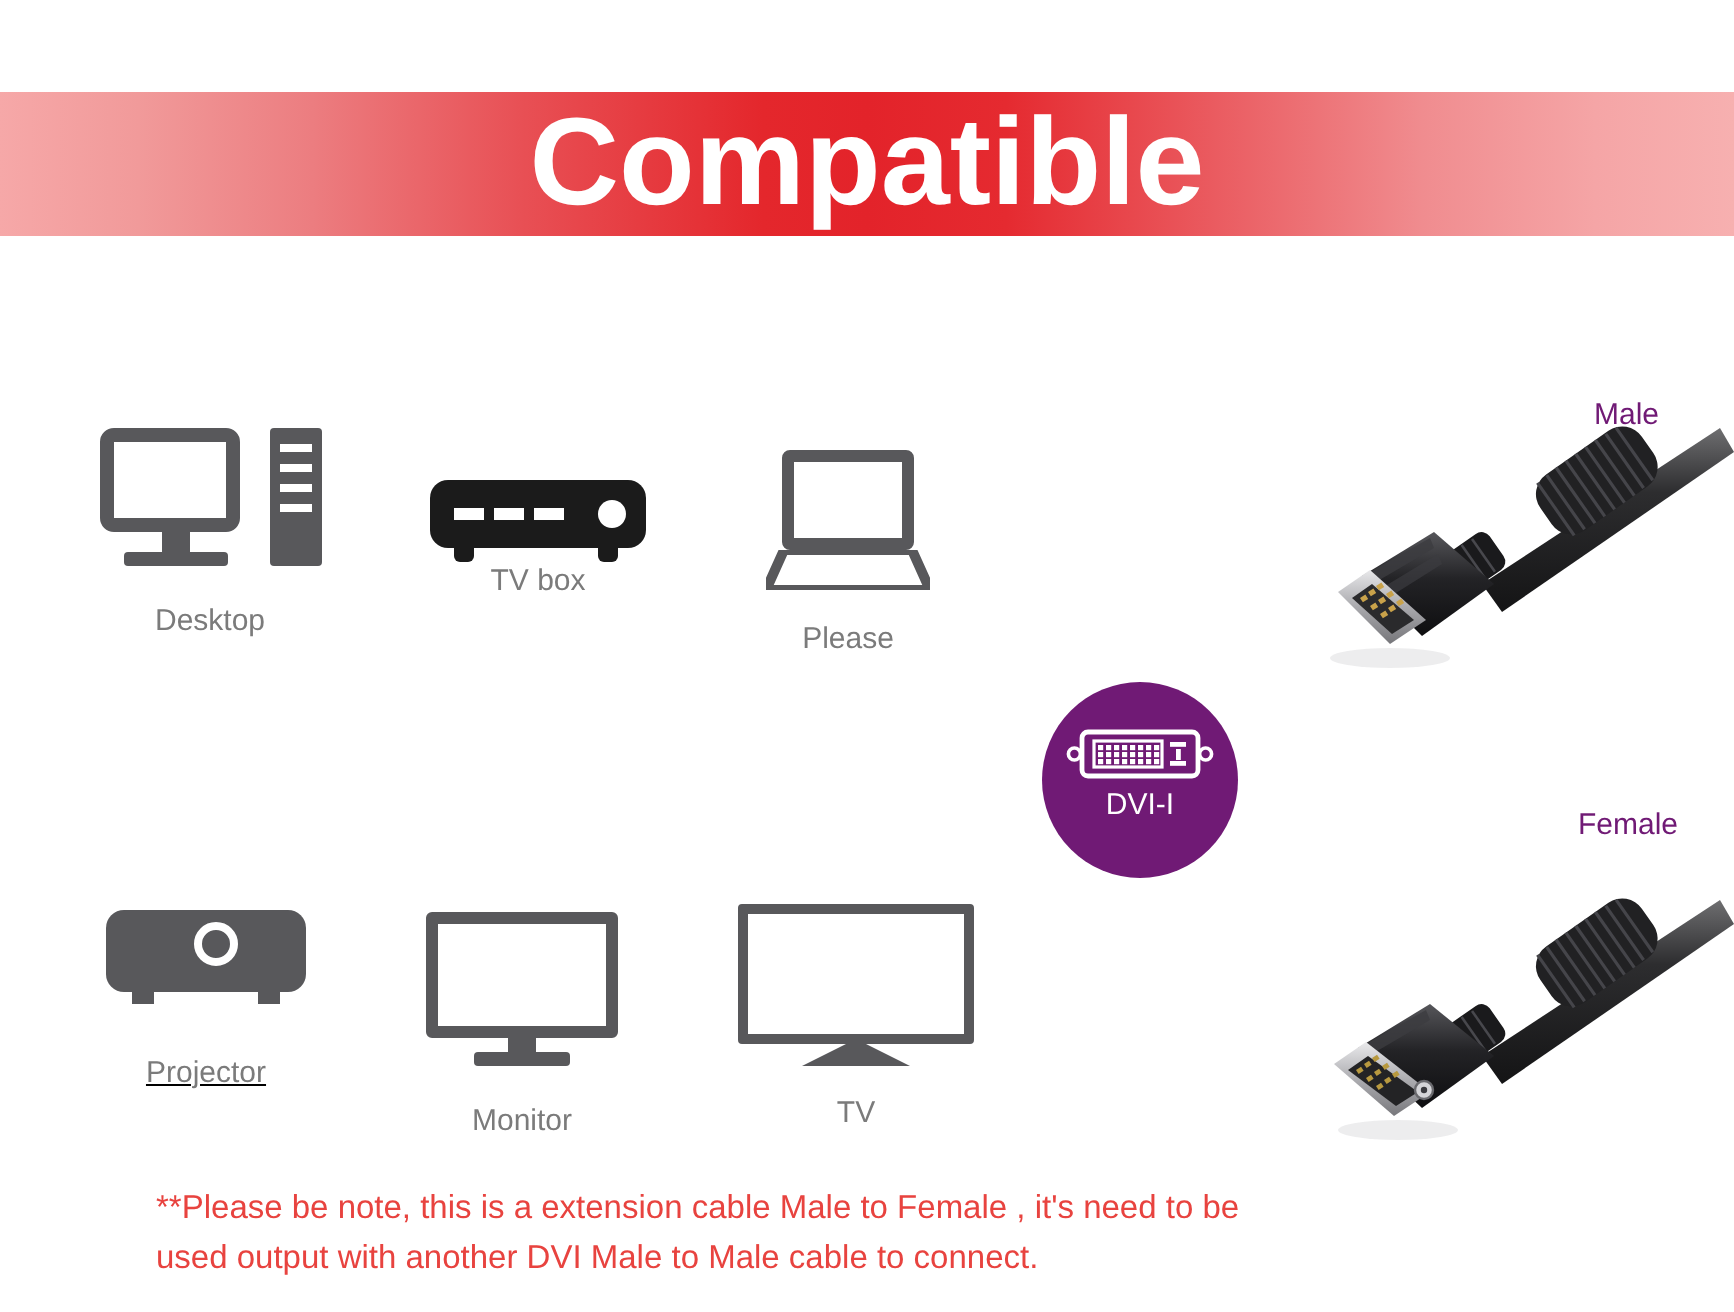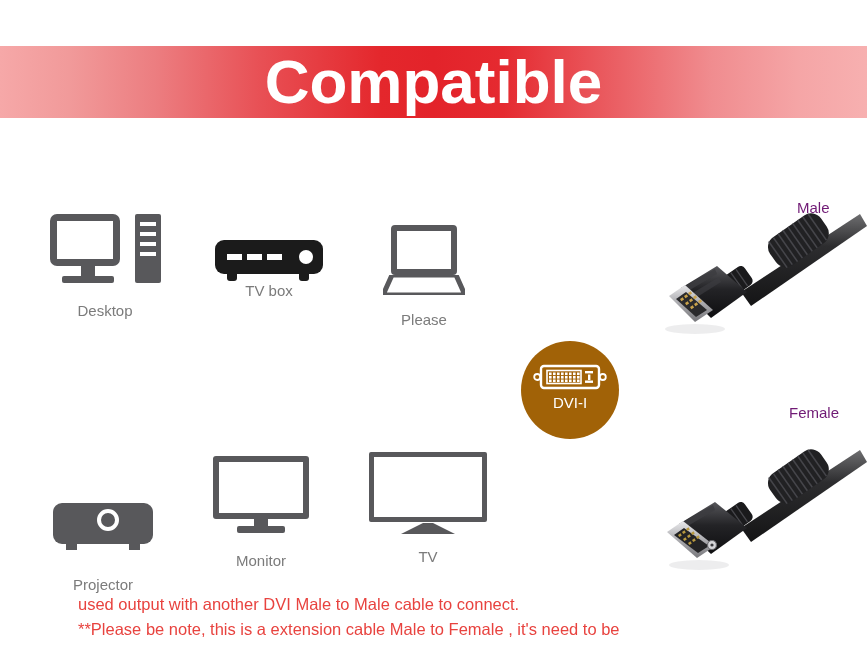--- a/index.html
+++ b/index.html
@@ -248,21 +248,21 @@
   }
 
   
   .dvi-badge {
     position: absolute;
     left: 521px;
     top: 341px;
     width: 98px;
     height: 98px;
     border-radius: 50%;
-    background: #a16207;
+    background: #701a75;
   }
   .dvi-conn {
     position: absolute;
     left: 12px;
     top: 23px;
   }
   .dvi-label {
     position: absolute;
     left: 0;
     top: 53px;
@@ -378,21 +378,21 @@
         <rect x="52" y="16.5" width="8" height="2.4"></rect>
         <rect x="55" y="10.5" width="2.4" height="5.5"></rect>
       </g>
       <circle cx="4.2" cy="13" r="3" fill="none" stroke="#ffffff" stroke-width="1.8"></circle>
       <circle cx="69.8" cy="13" r="3" fill="none" stroke="#ffffff" stroke-width="1.8"></circle>
     </svg>
   </div>
   <div class="dvi-label">DVI-I</div>
 </div>
 
-<div class="icon-cell" style="left:53px; top:503px; width:100px;">
+<div class="icon-cell" style="left:53px; top:455px; width:100px;text-decoration:underline;">
   <div class="icon-art" style="width:100px; height:47px;">
     <div class="proj-body"></div>
     <div class="proj-lens"></div>
     <div class="proj-foot" style="left:13px;"></div>
     <div class="proj-foot" style="left:76px;"></div>
   </div>
   <div class="icon-label" style="margin-top:26px;">Projector</div>
 </div>
 
 <div class="icon-cell" style="left:213px; top:456px; width:96px;">
@@ -544,15 +544,15 @@
       <rect x="41" y="109" width="3" height="2.4" transform="rotate(-33 41 109)"></rect>
     </g>
     <circle cx="57" cy="117" r="4.5" fill="#d5d5d8" stroke="#6a6a6e" stroke-width="1.2"></circle>
     <circle cx="57" cy="117" r="1.6" fill="#3a3a3e"></circle>
     <ellipse cx="44" cy="137" rx="30" ry="5" fill="#d8d8da" opacity="0.45"></ellipse>
   </svg>
 </div>
 <div class="cable-caption" style="left:789px; top:404px;">Female</div>
 
 <div class="footer-note">
+  <div>**Please be note, this is a extension cable  Male to Female , it's need to be</div>
   <div>used output with another DVI Male to Male cable to connect.</div>
-  <div>**Please be note, this is a extension cable  Male to Female , it's need to be</div>
 </div>
 
 </body></html>

